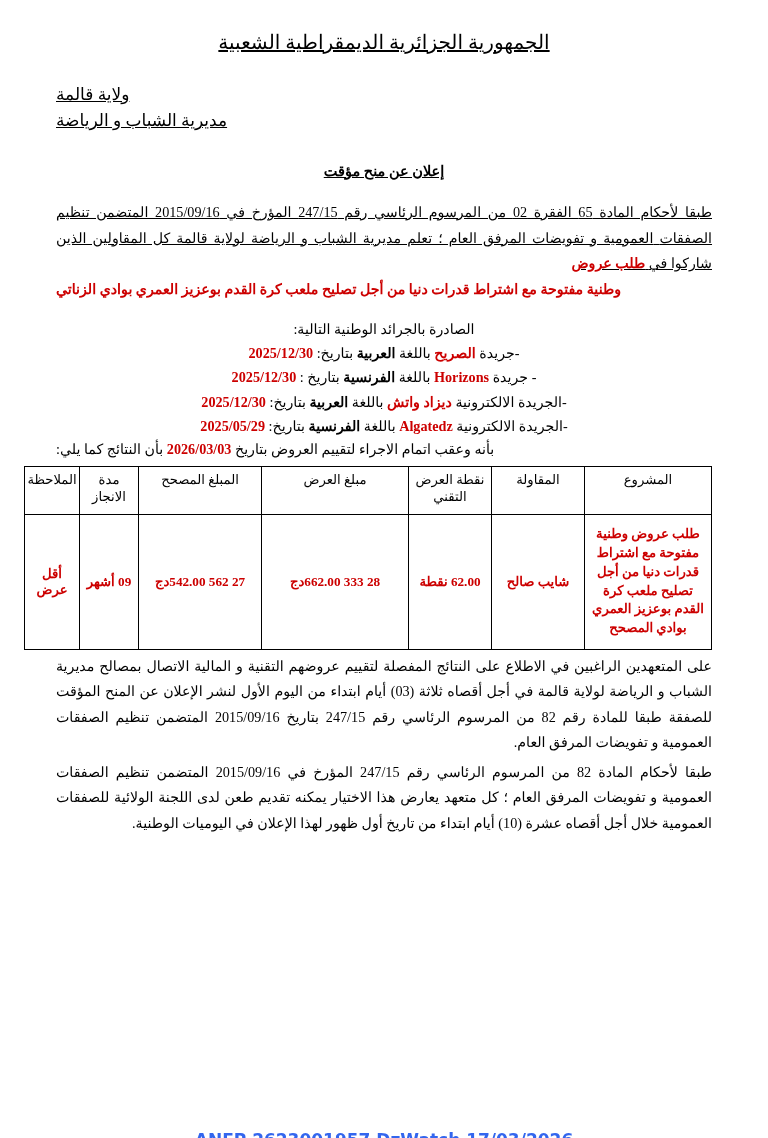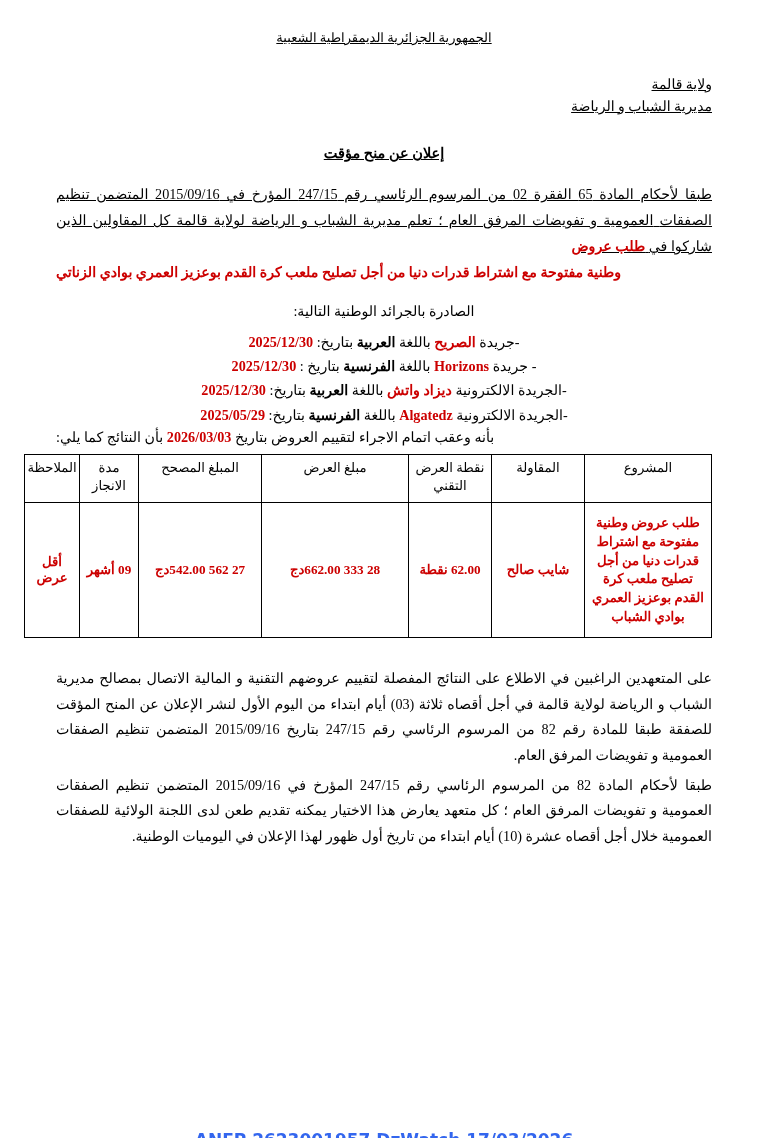--- a/index.html
+++ b/index.html
@@ -19,30 +19,30 @@
     width: 768px;
     height: 1138px;
     position: relative;
     box-sizing: border-box;
     padding: 0 56px;
   }
 
   
   .republic {
     text-align: center;
-    font-size: 13px;
+    font-size: 20px;
     margin-top: 30px;
     letter-spacing: 0;
   }
   .republic span { text-decoration: underline; }
 
   .wilaya-block {
-    text-align: right;
+    text-align: left;
     margin-top: 28px;
-    font-size: 14px;
+    font-size: 17px;
     line-height: 1.55;
   }
   .wilaya-block div span { text-decoration: underline; }
 
   .announce-title {
     text-align: center;
     margin-top: 28px;
     font-size: 14.5px;
     font-weight: bold;
   }
@@ -72,21 +72,21 @@
   
   .journals {
     margin-top: 14px;
     font-size: 14.2px;
     line-height: 1.72;
     text-align: center;
   }
   .journals .lead {
     display: block;
     text-align: center;
-    margin-bottom: 6px;
+    margin-bottom: 0;
   }
   .journal-row { display: block; }
 
   .latin {
     font-family: "Liberation Serif", serif;
     direction: ltr;
     unicode-bidi: embed;
     font-weight: bold;
   }
   .num {
@@ -146,21 +146,21 @@
     unicode-bidi: embed;
     white-space: nowrap;
     font-size: 13px;
   }
 
   
   .bottom-para {
     font-size: 14.2px;
     line-height: 1.8;
     text-align: justify;
-    margin-top: 28px;
+    margin-top: 4px;
   }
   .bottom-para.tight { margin-top: 4px; }
 
   
   .footer {
     position: absolute;
     left: 0;
     right: 0;
     bottom: 18px;
     text-align: center;
@@ -256,21 +256,21 @@
         <td class="c-contract">المقاولة</td>
         <td class="c-techpt">نقطة العرض التقني</td>
         <td class="c-offer">مبلغ العرض</td>
         <td class="c-corr">المبلغ المصحح</td>
         <td class="c-dur">مدة الانجاز</td>
         <td class="c-note">الملاحظة</td>
       </tr>
     </thead>
     <tbody>
       <tr>
-        <td class="c-project project-cell">طلب عروض وطنية مفتوحة مع اشتراط قدرات دنيا من أجل تصليح ملعب كرة القدم بوعزيز العمري بوادي الشباب</td>
+        <td class="c-project project-cell">طلب عروض وطنية مفتوحة مع اشتراط قدرات دنيا من أجل تصليح ملعب كرة القدم بوعزيز العمري بوادي المصحح</td>
         <td class="c-contract">شايب صالح</td>
         <td class="c-techpt">62.00 نقطة</td>
         <td class="c-offer amount">28 333 662.00دج</td>
         <td class="c-corr amount">27 562 542.00دج</td>
         <td class="c-dur">09 أشهر</td>
         <td class="c-note">أقل عرض</td>
       </tr>
     </tbody>
   </table>
 

